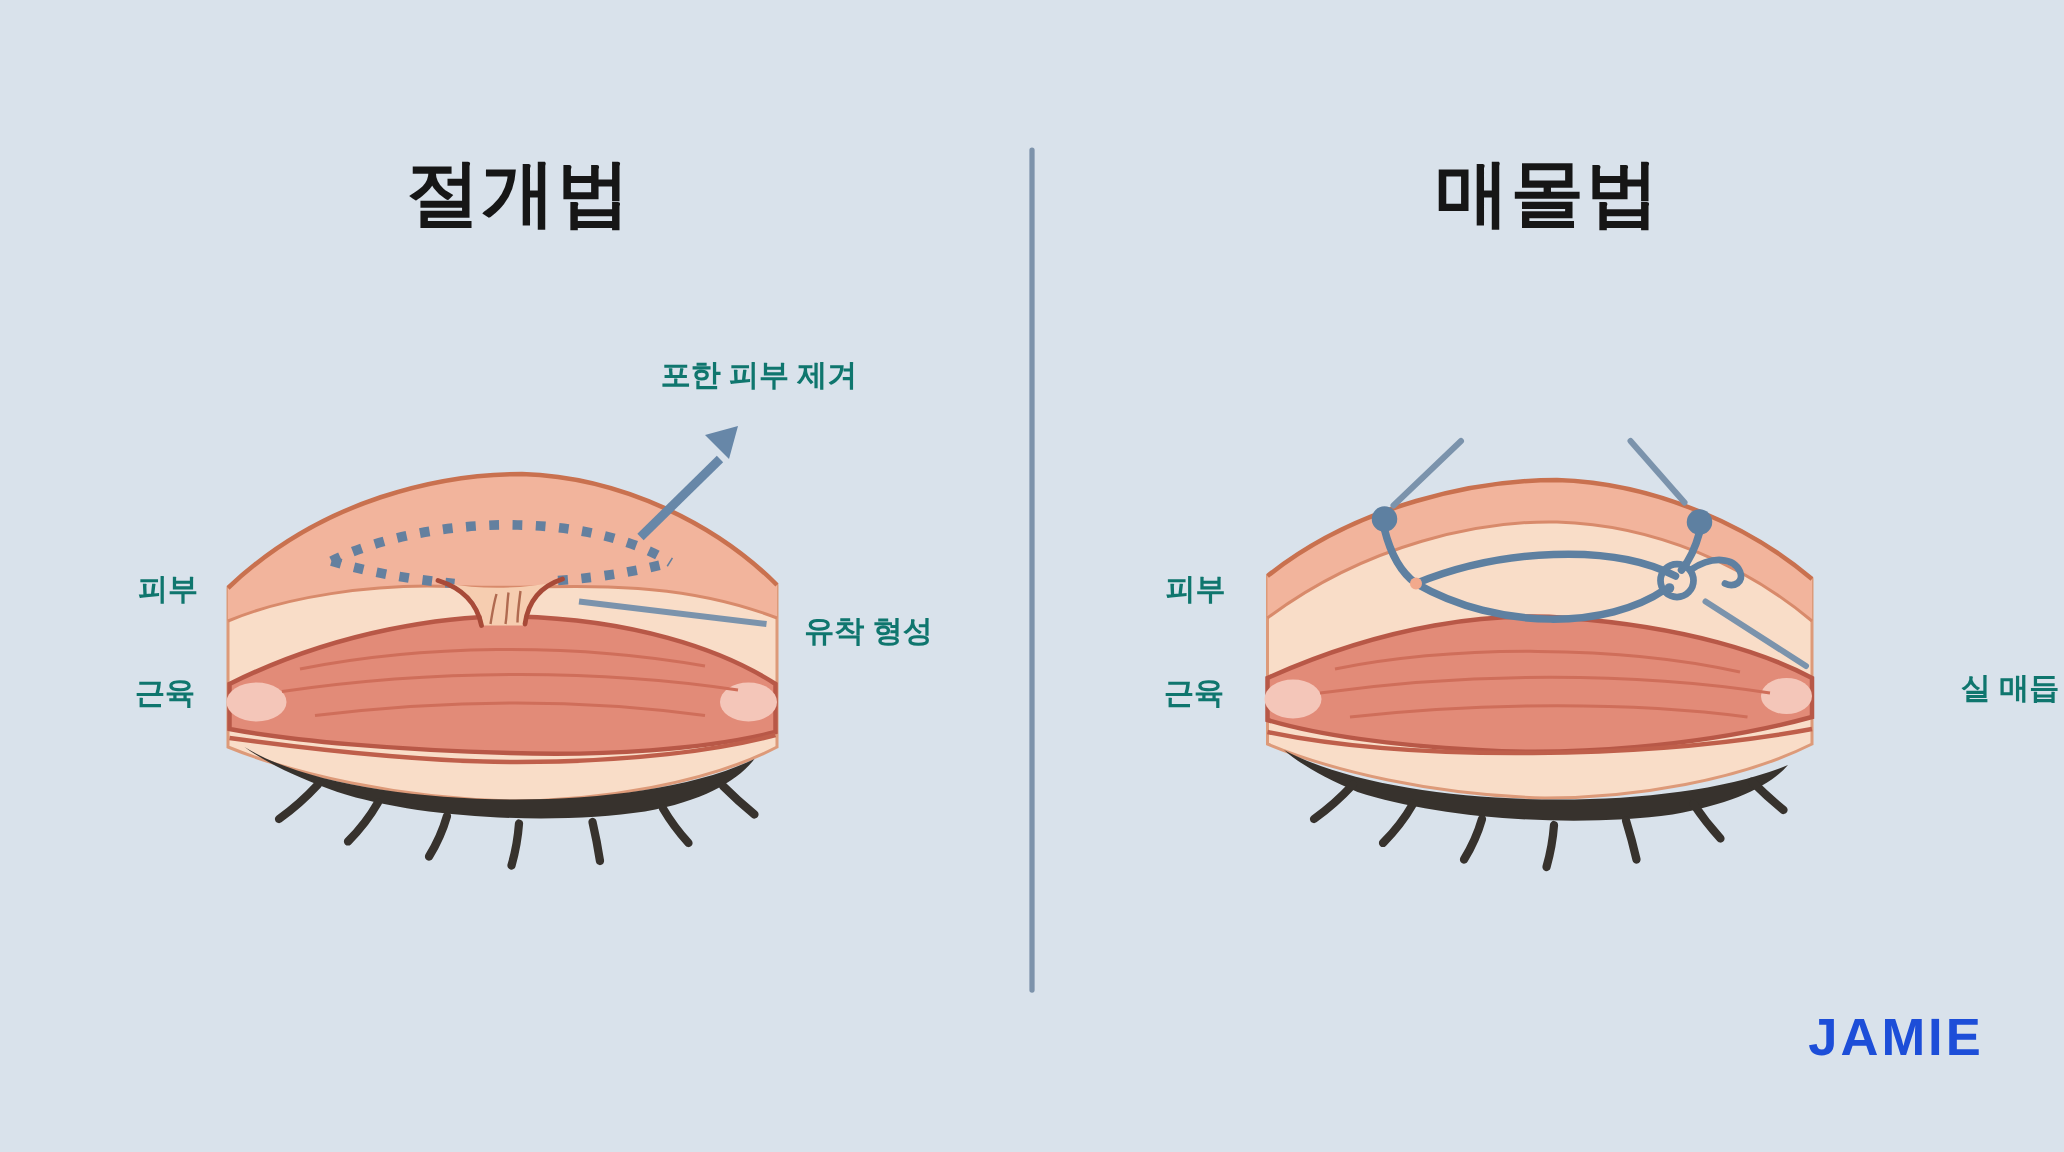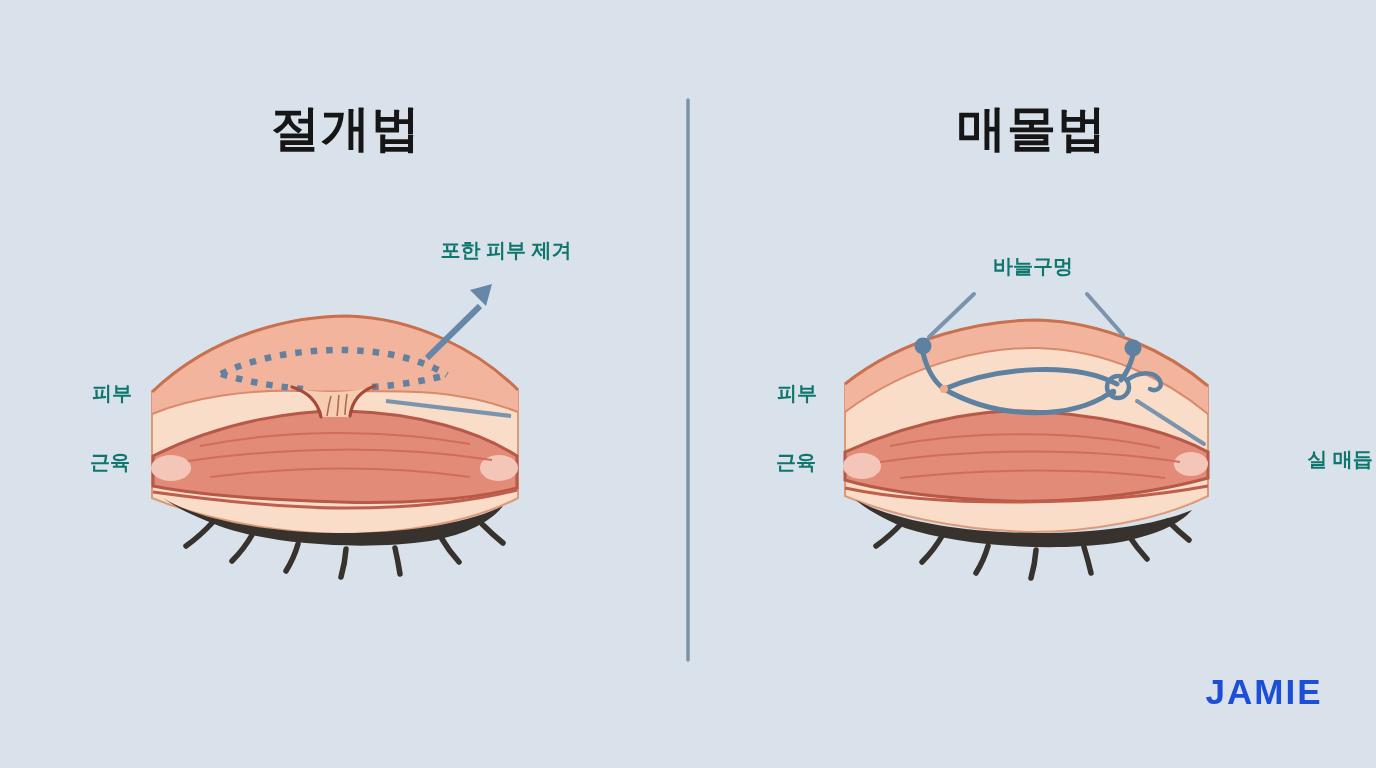--- a/index.html
+++ b/index.html
@@ -168,23 +168,23 @@
       <line x1="1087" y1="294" x2="1123" y2="335"></line>
       <line x1="1137" y1="401" x2="1204" y2="444"></line>
     </g>
   </g>
 </svg>
 
 <div class="txt title" style="left:346px;top:129px;">절개법</div>
 <div class="txt title" style="left:1032px;top:129px;">매몰법</div>
 
 <div class="txt lbl" style="left:506px;top:250px;">포한 피부 제겨</div>
+<div class="txt lbl" style="left:579px;top:421px;">유착 형성</div>
 <div class="txt lbl" style="left:112px;top:393px;">피부</div>
 <div class="txt lbl" style="left:110px;top:462px;">근육</div>
 
-<div class="txt lbl" style="left:1033px;top:266px;">바늘구멍</div>
 <div class="txt lbl" style="left:1340px;top:459px;">실 매듭</div>
 <div class="txt lbl" style="left:797px;top:393px;">피부</div>
 <div class="txt lbl" style="left:796px;top:462px;">근육</div>
 
 <div class="txt watermark" style="left:1264px;top:692px;">JAMIE</div>
 
 </div>
 
 </body></html>

